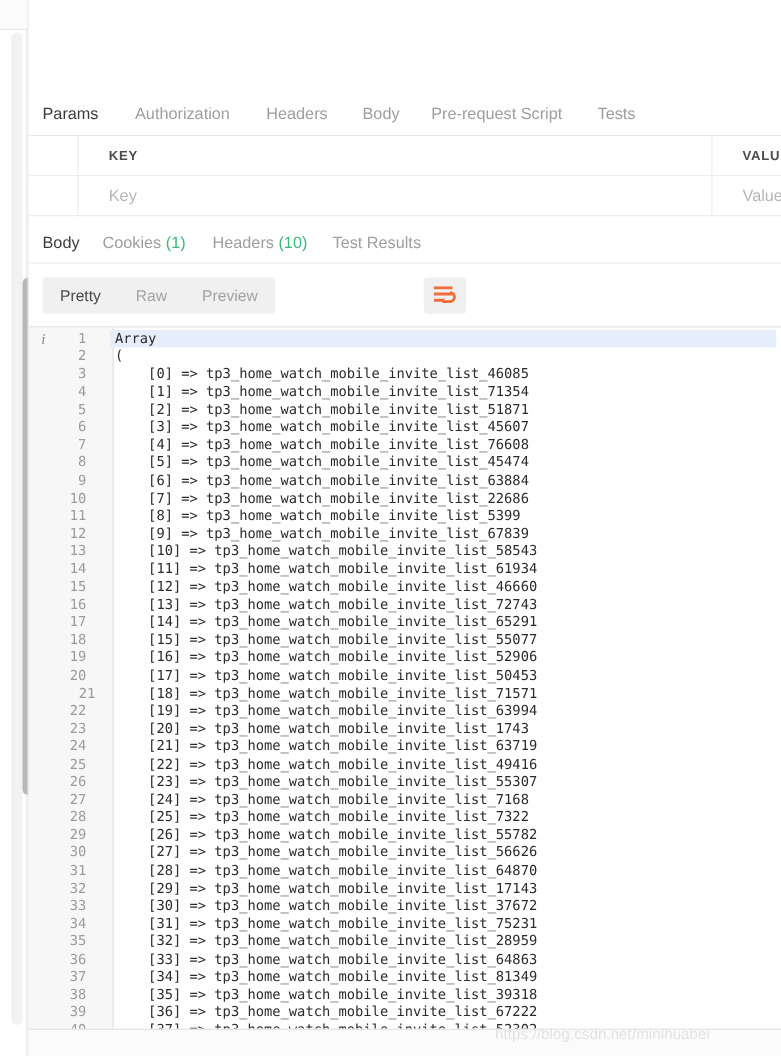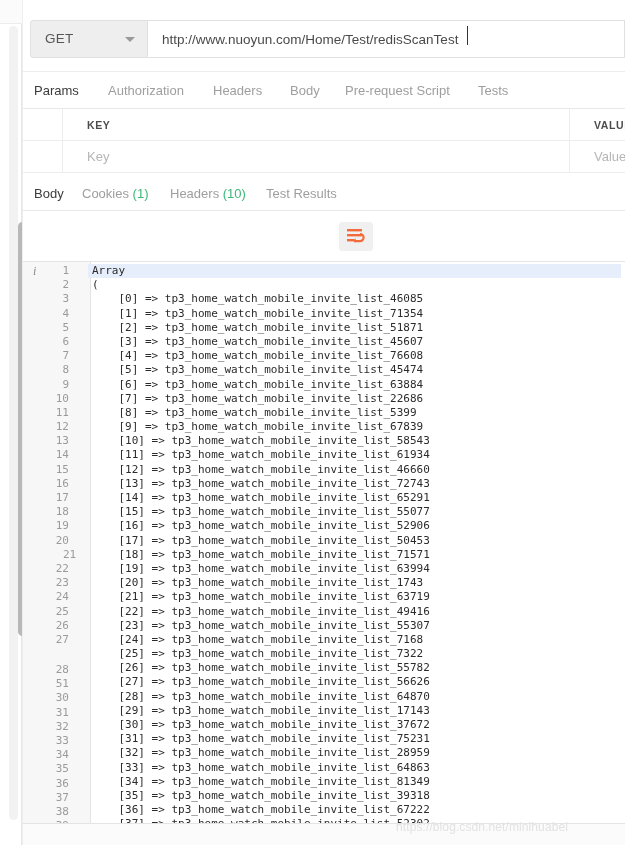--- a/index.html
+++ b/index.html
@@ -336,30 +336,20 @@
 <div id="app">
 
   <div class="page-gutter">
     <div class="page-gutter-top"></div>
     <div class="scrollbar-track">
       <div class="scrollbar-thumb"></div>
     </div>
   </div>
   <div class="panel-divider"></div>
 
-  <div class="url-bar">
-    <div class="method-select">
-      <span class="label">GET</span>
-      <span class="caret"></span>
-    </div>
-    <div class="url-input">
-      <span class="value">http://www.nuoyun.com/Home/Test/redisScanTest</span>
-    </div>
-    <div class="url-caret"></div>
-  </div>
 
   <div class="req-tabs">
     <div class="tab active" style="left:11px;">
       <span class="t-text">Params</span>
     </div>
     <div class="tab" style="left:85px;">
       <span class="t-text">Authorization</span>
     </div>
     <div class="tab" style="left:190px;">
       <span class="t-text">Headers</span>
@@ -405,20 +395,31 @@
     </div>
     <div class="tab" style="left:147px;">
       <span class="t-text"><span>Headers</span> <span class="count">(10)</span></span>
     </div>
     <div class="tab" style="left:243px;">
       <span class="t-text">Test Results</span>
     </div>
   </div>
 
   <div class="resp-toolbar">
+    <div class="seg-group">
+      <div class="seg active">
+          <span>Pretty</span>
+        </div>
+      <div class="seg">
+          <span>Raw</span>
+        </div>
+      <div class="seg">
+          <span>Preview</span>
+        </div>
+    </div>
 
 
     <div class="wrap-btn">
       <svg width="18" height="15" viewBox="0 0 18 15">
         <rect x="0" y="0" width="15" height="2.4" fill="#f26b3a"></rect>
         <rect x="0" y="5" width="15" height="2.4" fill="#f26b3a"></rect>
         <path d="M13 5 a3.6 3.6 0 0 1 0 7.2 L7 12.2" stroke="#f26b3a" stroke-width="2.2" fill="none"></path>
         <rect x="0" y="10" width="7" height="2.4" fill="#f26b3a"></rect>
         <path d="M8.6 9.2 L6 11.4 L8.6 13.6 Z" fill="#f26b3a"></path>
       </svg>
@@ -449,22 +450,22 @@
           <div style="padding-right: 10px;">18</div>
           <div style="padding-right: 10px;">19</div>
           <div style="padding-right: 10px;">20</div>
           <div style="padding-right: 10px; margin-left: 40px;">21</div>
           <div style="padding-right: 10px;">22</div>
           <div style="padding-right: 10px;">23</div>
           <div style="padding-right: 10px;">24</div>
           <div style="padding-right: 10px;">25</div>
           <div style="padding-right: 10px;">26</div>
           <div style="padding-right: 10px;">27</div>
-          <div style="padding-right: 10px; margin-top: 16px;">28</div>
-          <div style="padding-right: 10px;">51</div>
+          <div style="padding-right: 10px;">28</div>
+          <div style="padding-right: 10px;">29</div>
           <div style="padding-right: 10px;">30</div>
           <div style="padding-right: 10px;">31</div>
           <div style="padding-right: 10px;">32</div>
           <div style="padding-right: 10px;">33</div>
           <div style="padding-right: 10px;">34</div>
           <div style="padding-right: 10px;">35</div>
           <div style="padding-right: 10px;">36</div>
           <div style="padding-right: 10px;">37</div>
           <div style="padding-right: 10px;">38</div>
           <div style="padding-right: 10px;">39</div>

